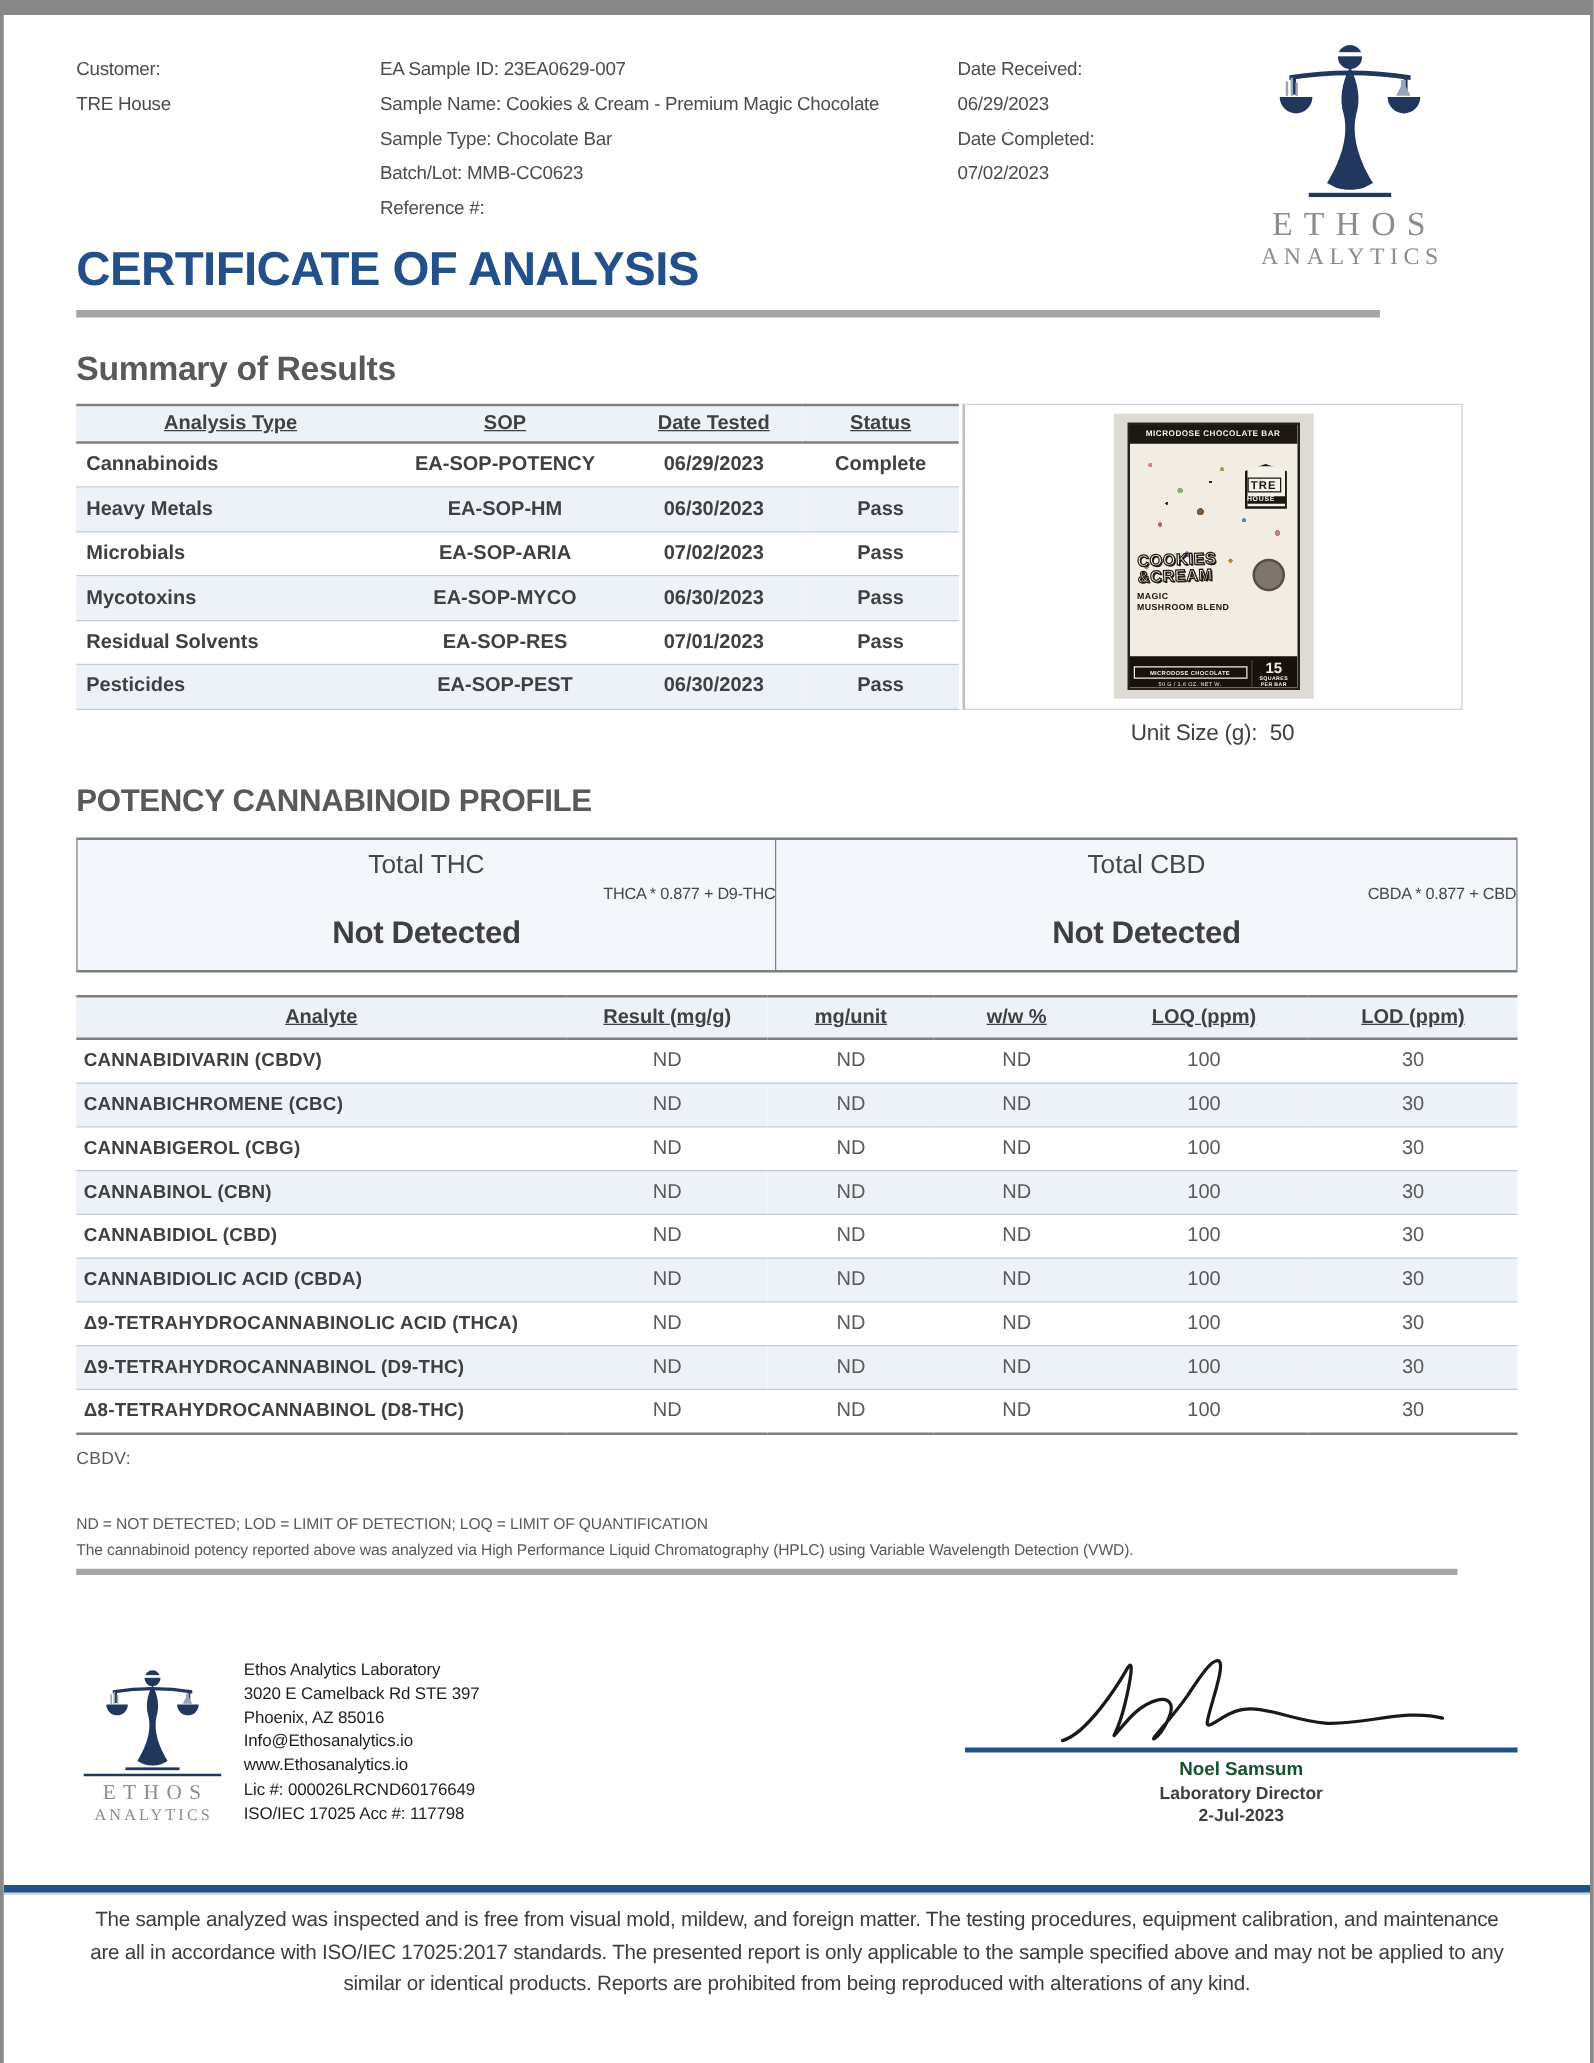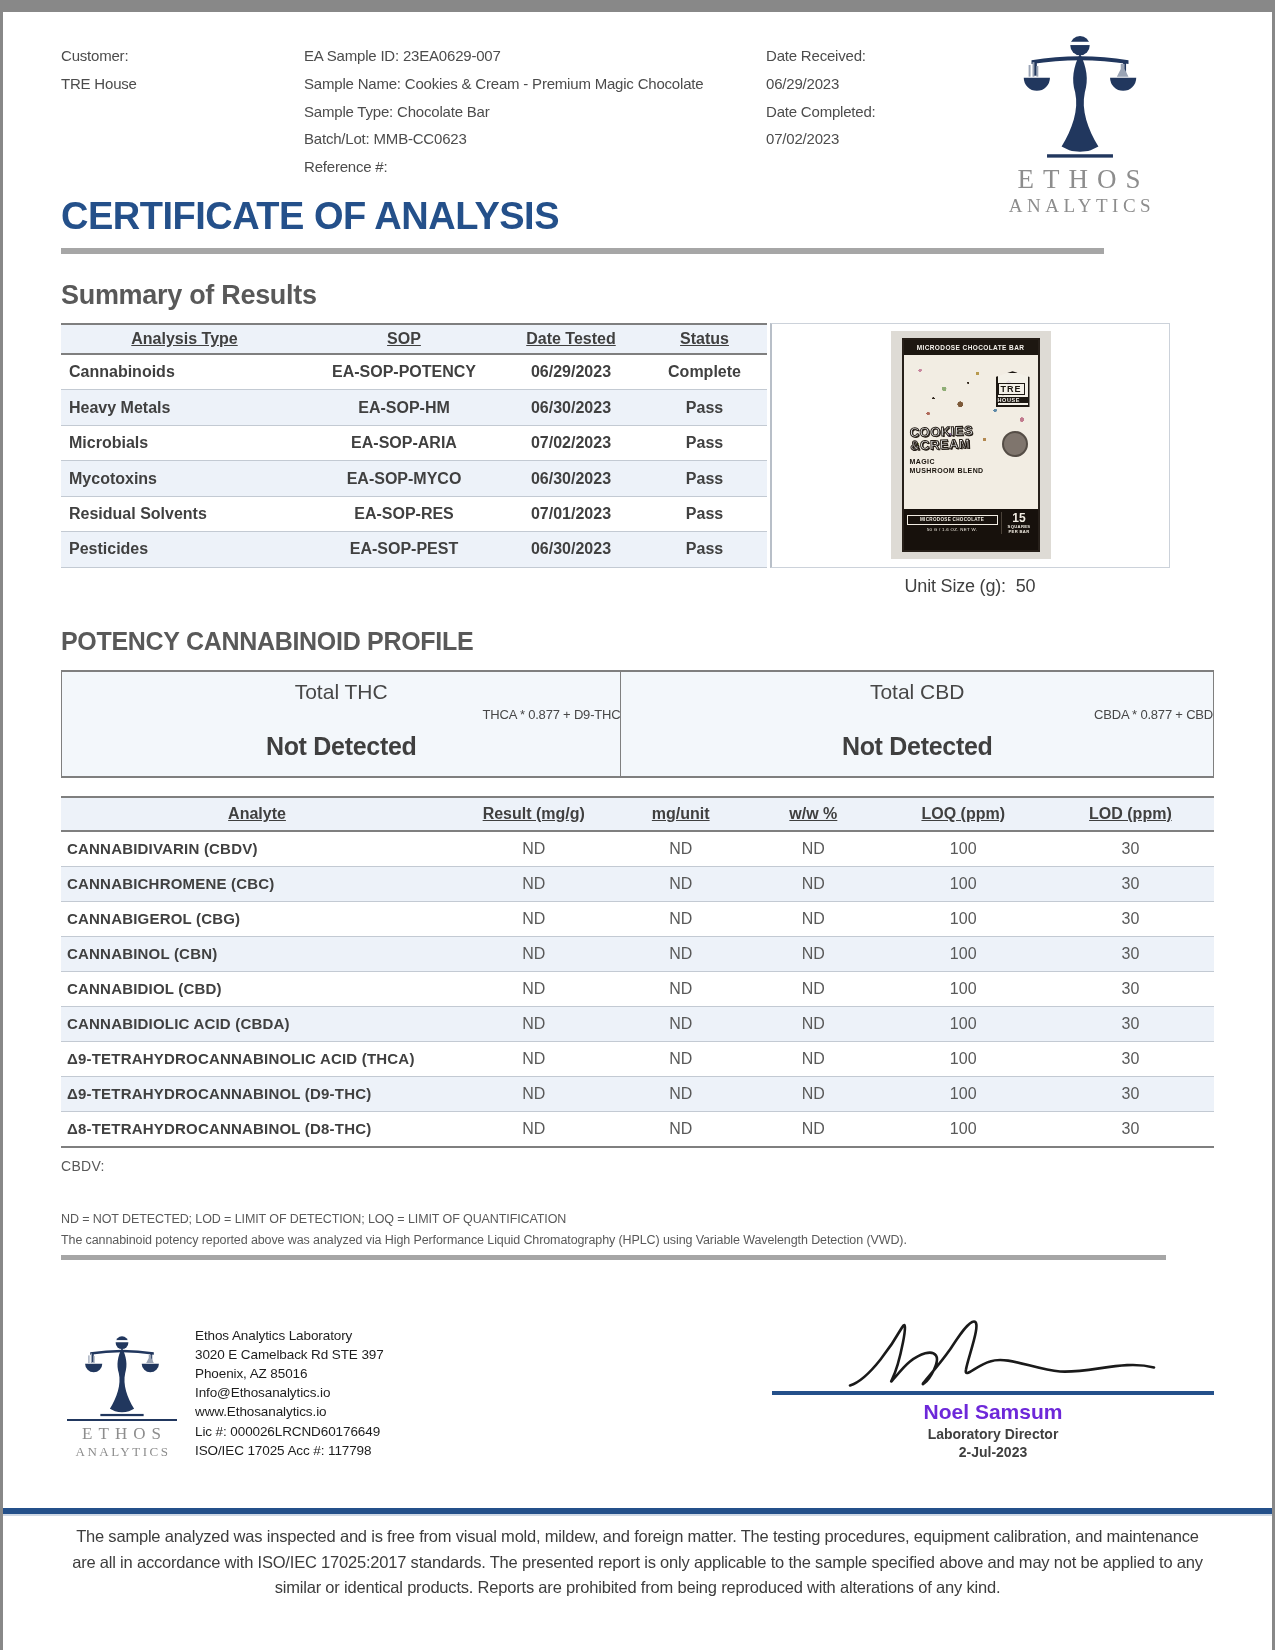--- a/index.html
+++ b/index.html
@@ -112,21 +112,21 @@
   }
   .stamp{
     position:absolute;right:10px;bottom:52px;width:26px;height:26px;border-radius:50%;
     border:2px solid #3a322b;background:#6b6159;opacity:.85;
   }
   .magic{
     position:absolute;left:6px;bottom:34px;
     font-size:7px;font-weight:bold;color:#17110b;letter-spacing:0.4px;line-height:1.25;
   }
   .bar-bottom{
-    background:#17110c;padding:3px 3px 16px;display:flex;gap:3px;align-items:center;
+    background:#17110c;padding:3px 3px 0;display:flex;gap:3px;align-items:flex-end;
   }
   .bb-left{flex:1;color:#f2ede3;}
   .bb-left .bb-box{border:1px solid #f2ede3;font-size:4.6px;font-weight:bold;text-align:center;padding:1.5px 1px;letter-spacing:0.3px;}
   .bb-left .bb-wt{font-size:4.4px;text-align:center;margin-top:2px;letter-spacing:0.3px;}
   .bb-right{width:34px;text-align:center;color:#f2ede3;border-left:1px solid #4a4239;padding-left:2px;}
   .bb-right .n{font-size:12px;font-weight:bold;line-height:1;}
   .bb-right .t{font-size:4.2px;font-weight:bold;letter-spacing:0.3px;}
   .unit-size{width:400px;margin-left:709px;text-align:center;font-size:18px;color:var(--body-gray);margin-top:8px;letter-spacing:-0.2px;}
   .unit-size .v{margin-left:10px;}
 
@@ -168,21 +168,21 @@
   .footer{display:flex;margin-top:66px;align-items:flex-end;}
   .logo-footer{width:122px;text-align:center;}
   .logo-footer svg{width:78px;height:84px;display:block;margin:0 auto;}
   .logo-footer .lf-rule{border-top:2px solid var(--navy);width:110px;margin:0 auto;}
   .logo-footer .w1{font-family:"Liberation Serif",serif;font-size:17px;letter-spacing:6px;color:#8d8d8d;margin-top:3px;margin-left:5px;}
   .logo-footer .w2{font-family:"Liberation Serif",serif;font-size:13px;letter-spacing:2.5px;color:#8d8d8d;margin-left:2px;}
   .lab-block{margin-left:12px;font-size:13.5px;font-weight:normal;color:#1d1d1d;line-height:1.42;letter-spacing:-0.1px;}
   .sig-block{margin-left:auto;width:442px;text-align:center;position:relative;padding-top:58px;}
   .sig-svg{position:absolute;left:70px;top:-28px;width:330px;height:105px;}
   .sig-rule{border-top:4px solid var(--title-blue);}
-  .sig-name{font-size:21px;font-weight:bold;color:#6d28d9;margin-top:5px;}
+  .sig-name{font-size:15px;font-weight:bold;color:#14532d;margin-top:5px;}
   .sig-title{font-size:14px;font-weight:bold;color:#3f3f3f;margin-top:2px;}
   .sig-date{font-size:14px;font-weight:bold;color:#3f3f3f;margin-top:2px;}
 
   .navy-band{position:absolute;left:0;right:0;top:1496px;height:6px;background:var(--title-blue);box-shadow:0 2px 0 #cfd8e4;}
   .disclaimer{
     position:absolute;left:50%;transform:translateX(-50%);top:1512px;width:1150px;
     text-align:center;font-size:16.5px;color:#3d3d3d;line-height:1.55;letter-spacing:-0.2px;
   }
 </style>
 </head>

